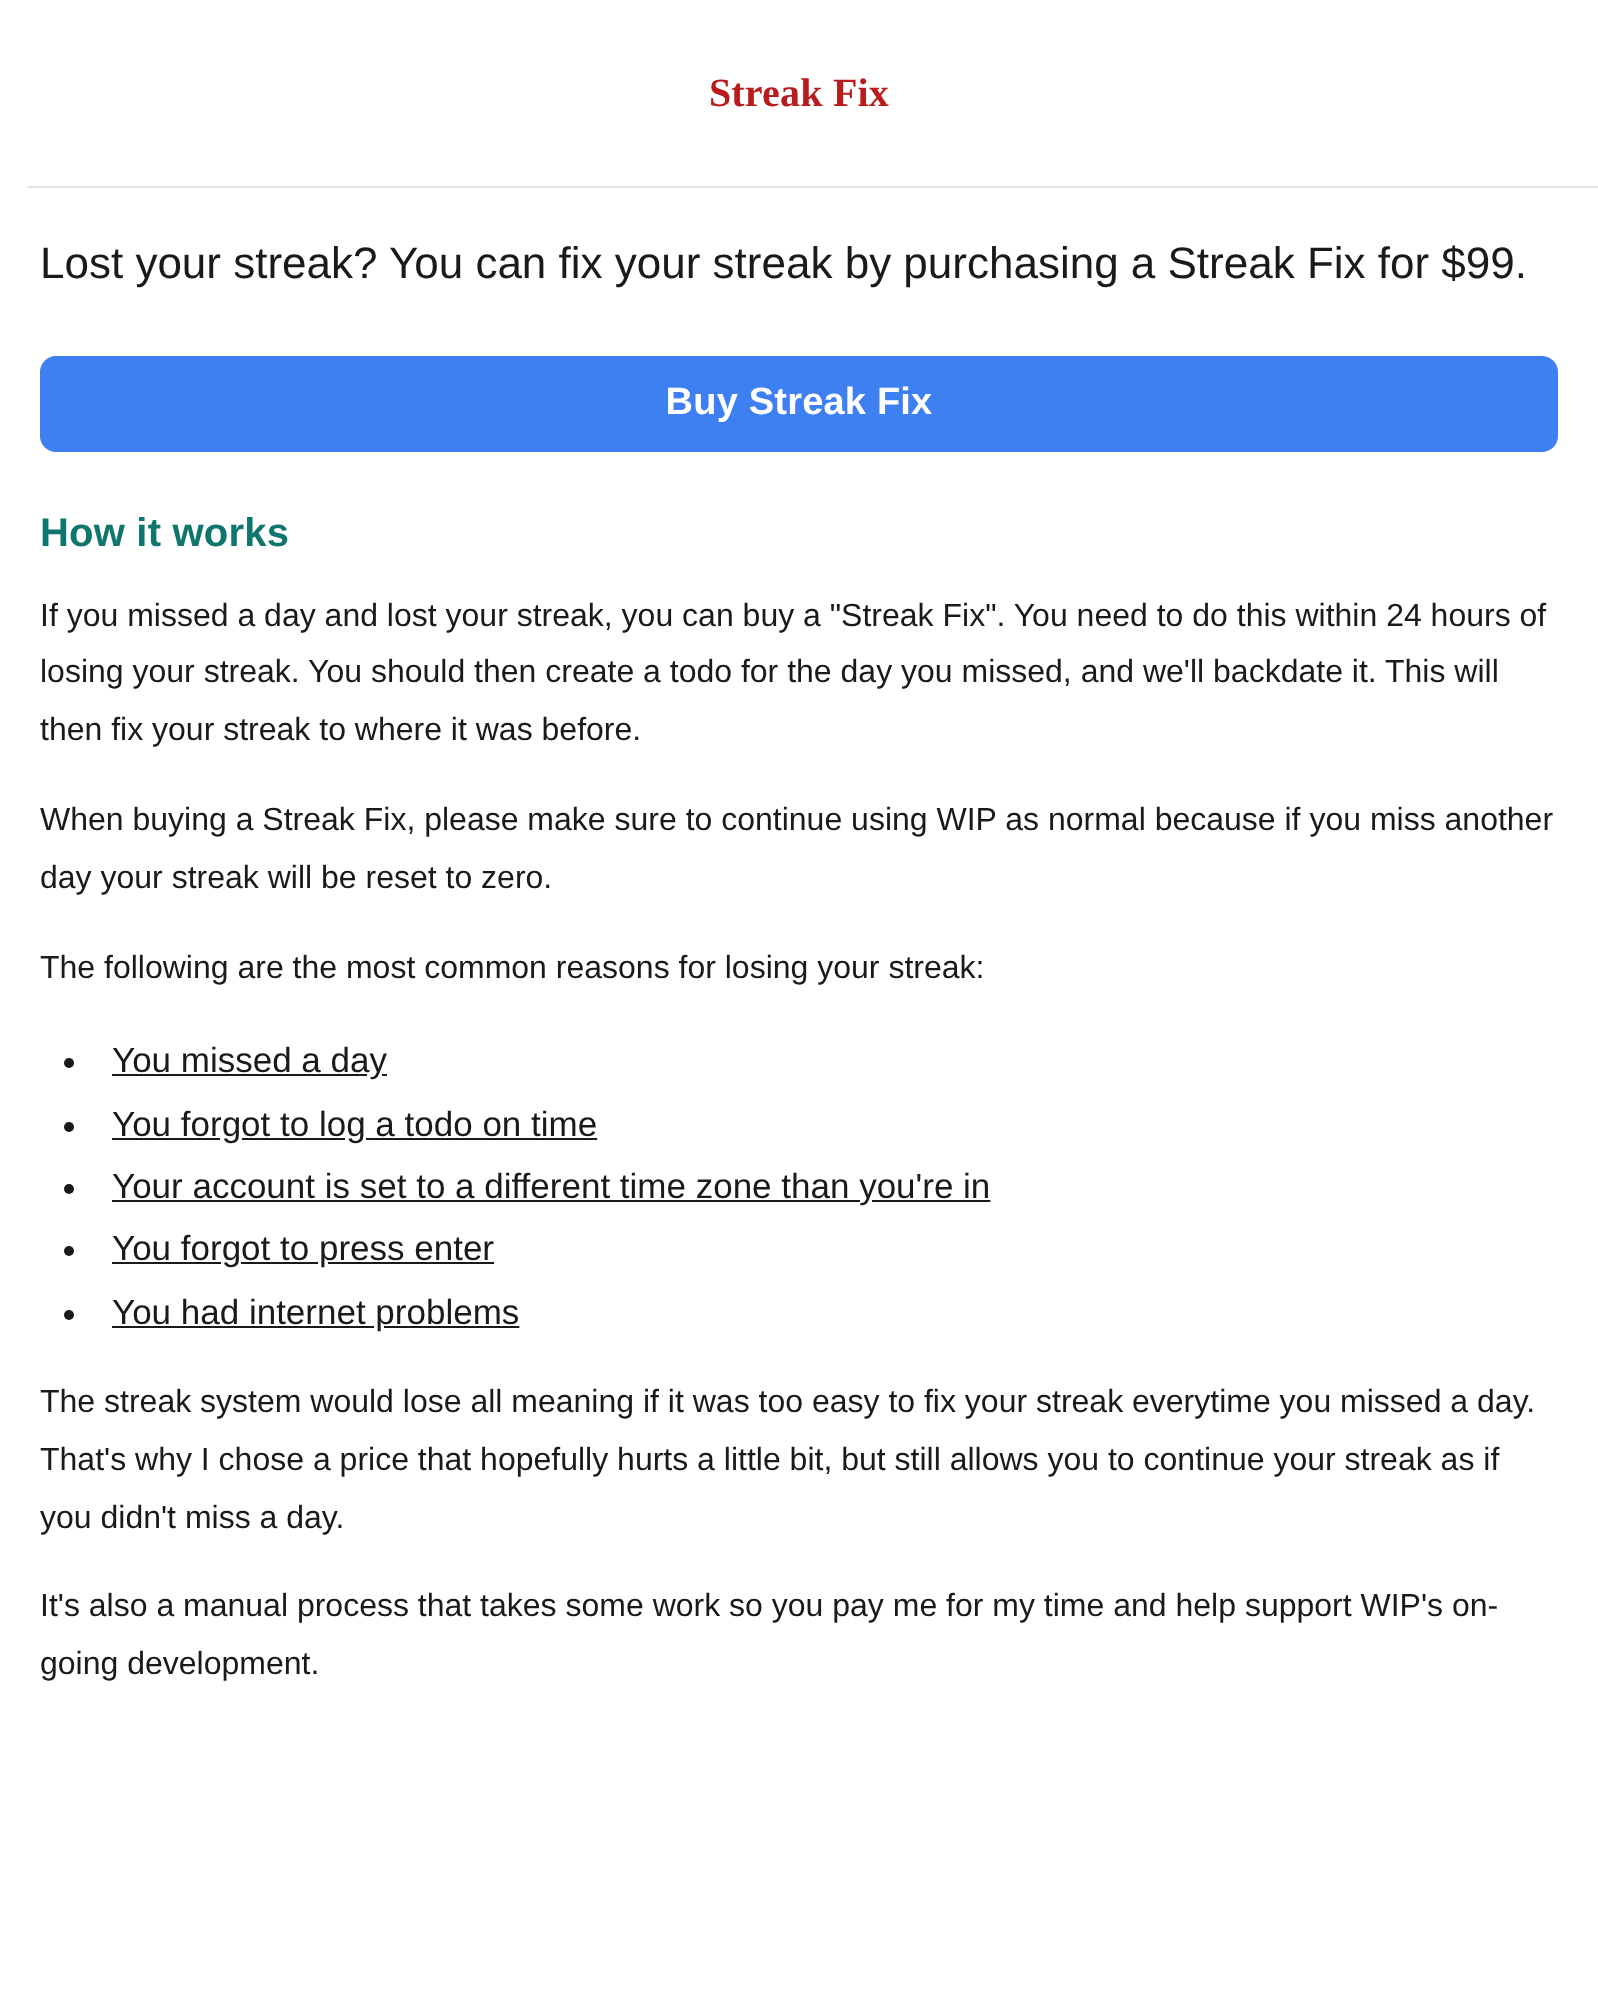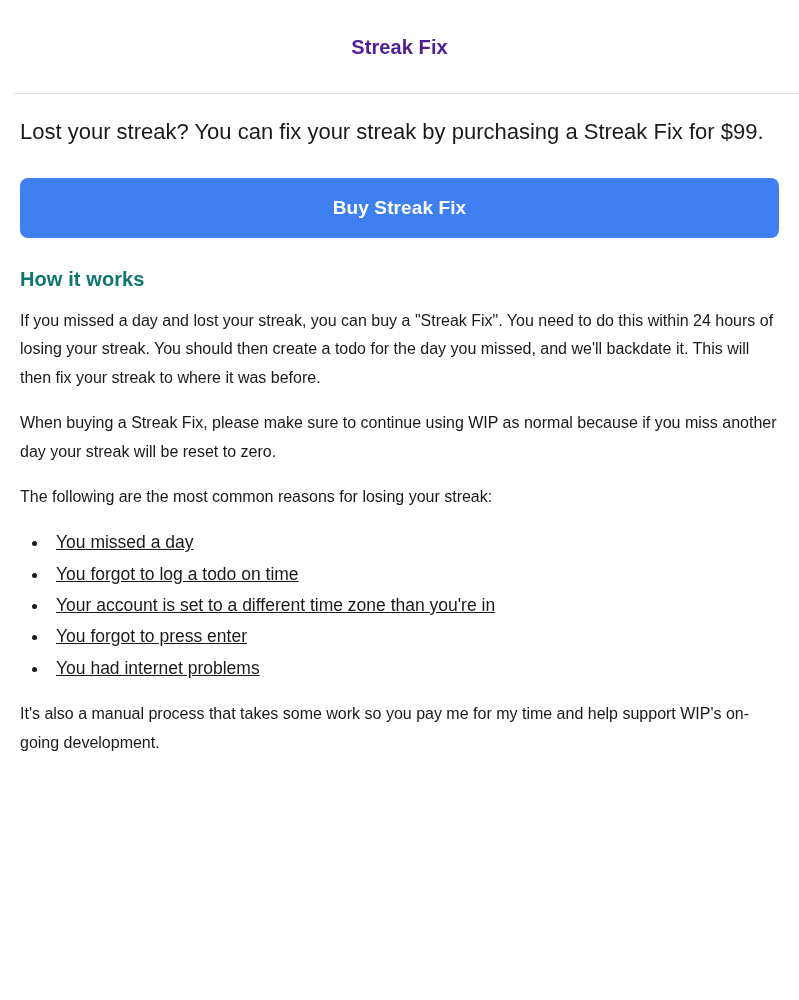--- a/index.html
+++ b/index.html
@@ -15,42 +15,43 @@
     background: #ffffff;
     overflow: hidden;
   }
   .page-header {
     padding-top: 36px;
     text-align: center;
   }
   .page-title {
     font-size: 20px;
     font-weight: 700;
-    color: #4c1d95;
+    color: #b91c1c;
     letter-spacing: 0.1px;
+    font-family: Liberation Serif, serif;
   }
   .divider {
     border: none;
     border-top: 1px solid #e2e2e4;
     margin: 34px 0 0 14px;
   }
   .content {
     padding: 0 20px;
   }
   .intro {
     margin-top: 18px;
     font-size: 22px;
     line-height: 1.8;
     color: #1a1a1a;
   }
   .buy-button {
     display: block;
     width: 100%;
     margin-top: 26px;
-    height: 60px;
+    height: 48px;
     background: #3e7ff1;
     color: #ffffff;
     border: none;
     border-radius: 8px;
     font-family: "Liberation Sans", sans-serif;
     font-size: 19px;
     font-weight: 700;
     cursor: pointer;
     letter-spacing: 0.1px;
   }
@@ -109,17 +110,18 @@
 
     <ul class="reason-list">
       <li>You missed a day</li>
       <li>You forgot to log a todo on time</li>
       <li>Your account is set to a different time zone than you're in</li>
       <li>You forgot to press enter</li>
       <li>You had internet problems</li>
     </ul>
 
 
+    <p class="body-text">The streak system would lose all meaning if it was too easy to fix your streak everytime you missed a day. That's why I chose a price that hopefully hurts a little bit, but still allows you to continue your streak as if you didn't miss a day.</p>
 
     <p class="body-text">It's also a manual process that takes some work so you pay me for my time and help support WIP's on-going development.</p>
 
   </main>
 </div>
 
 </body></html>

